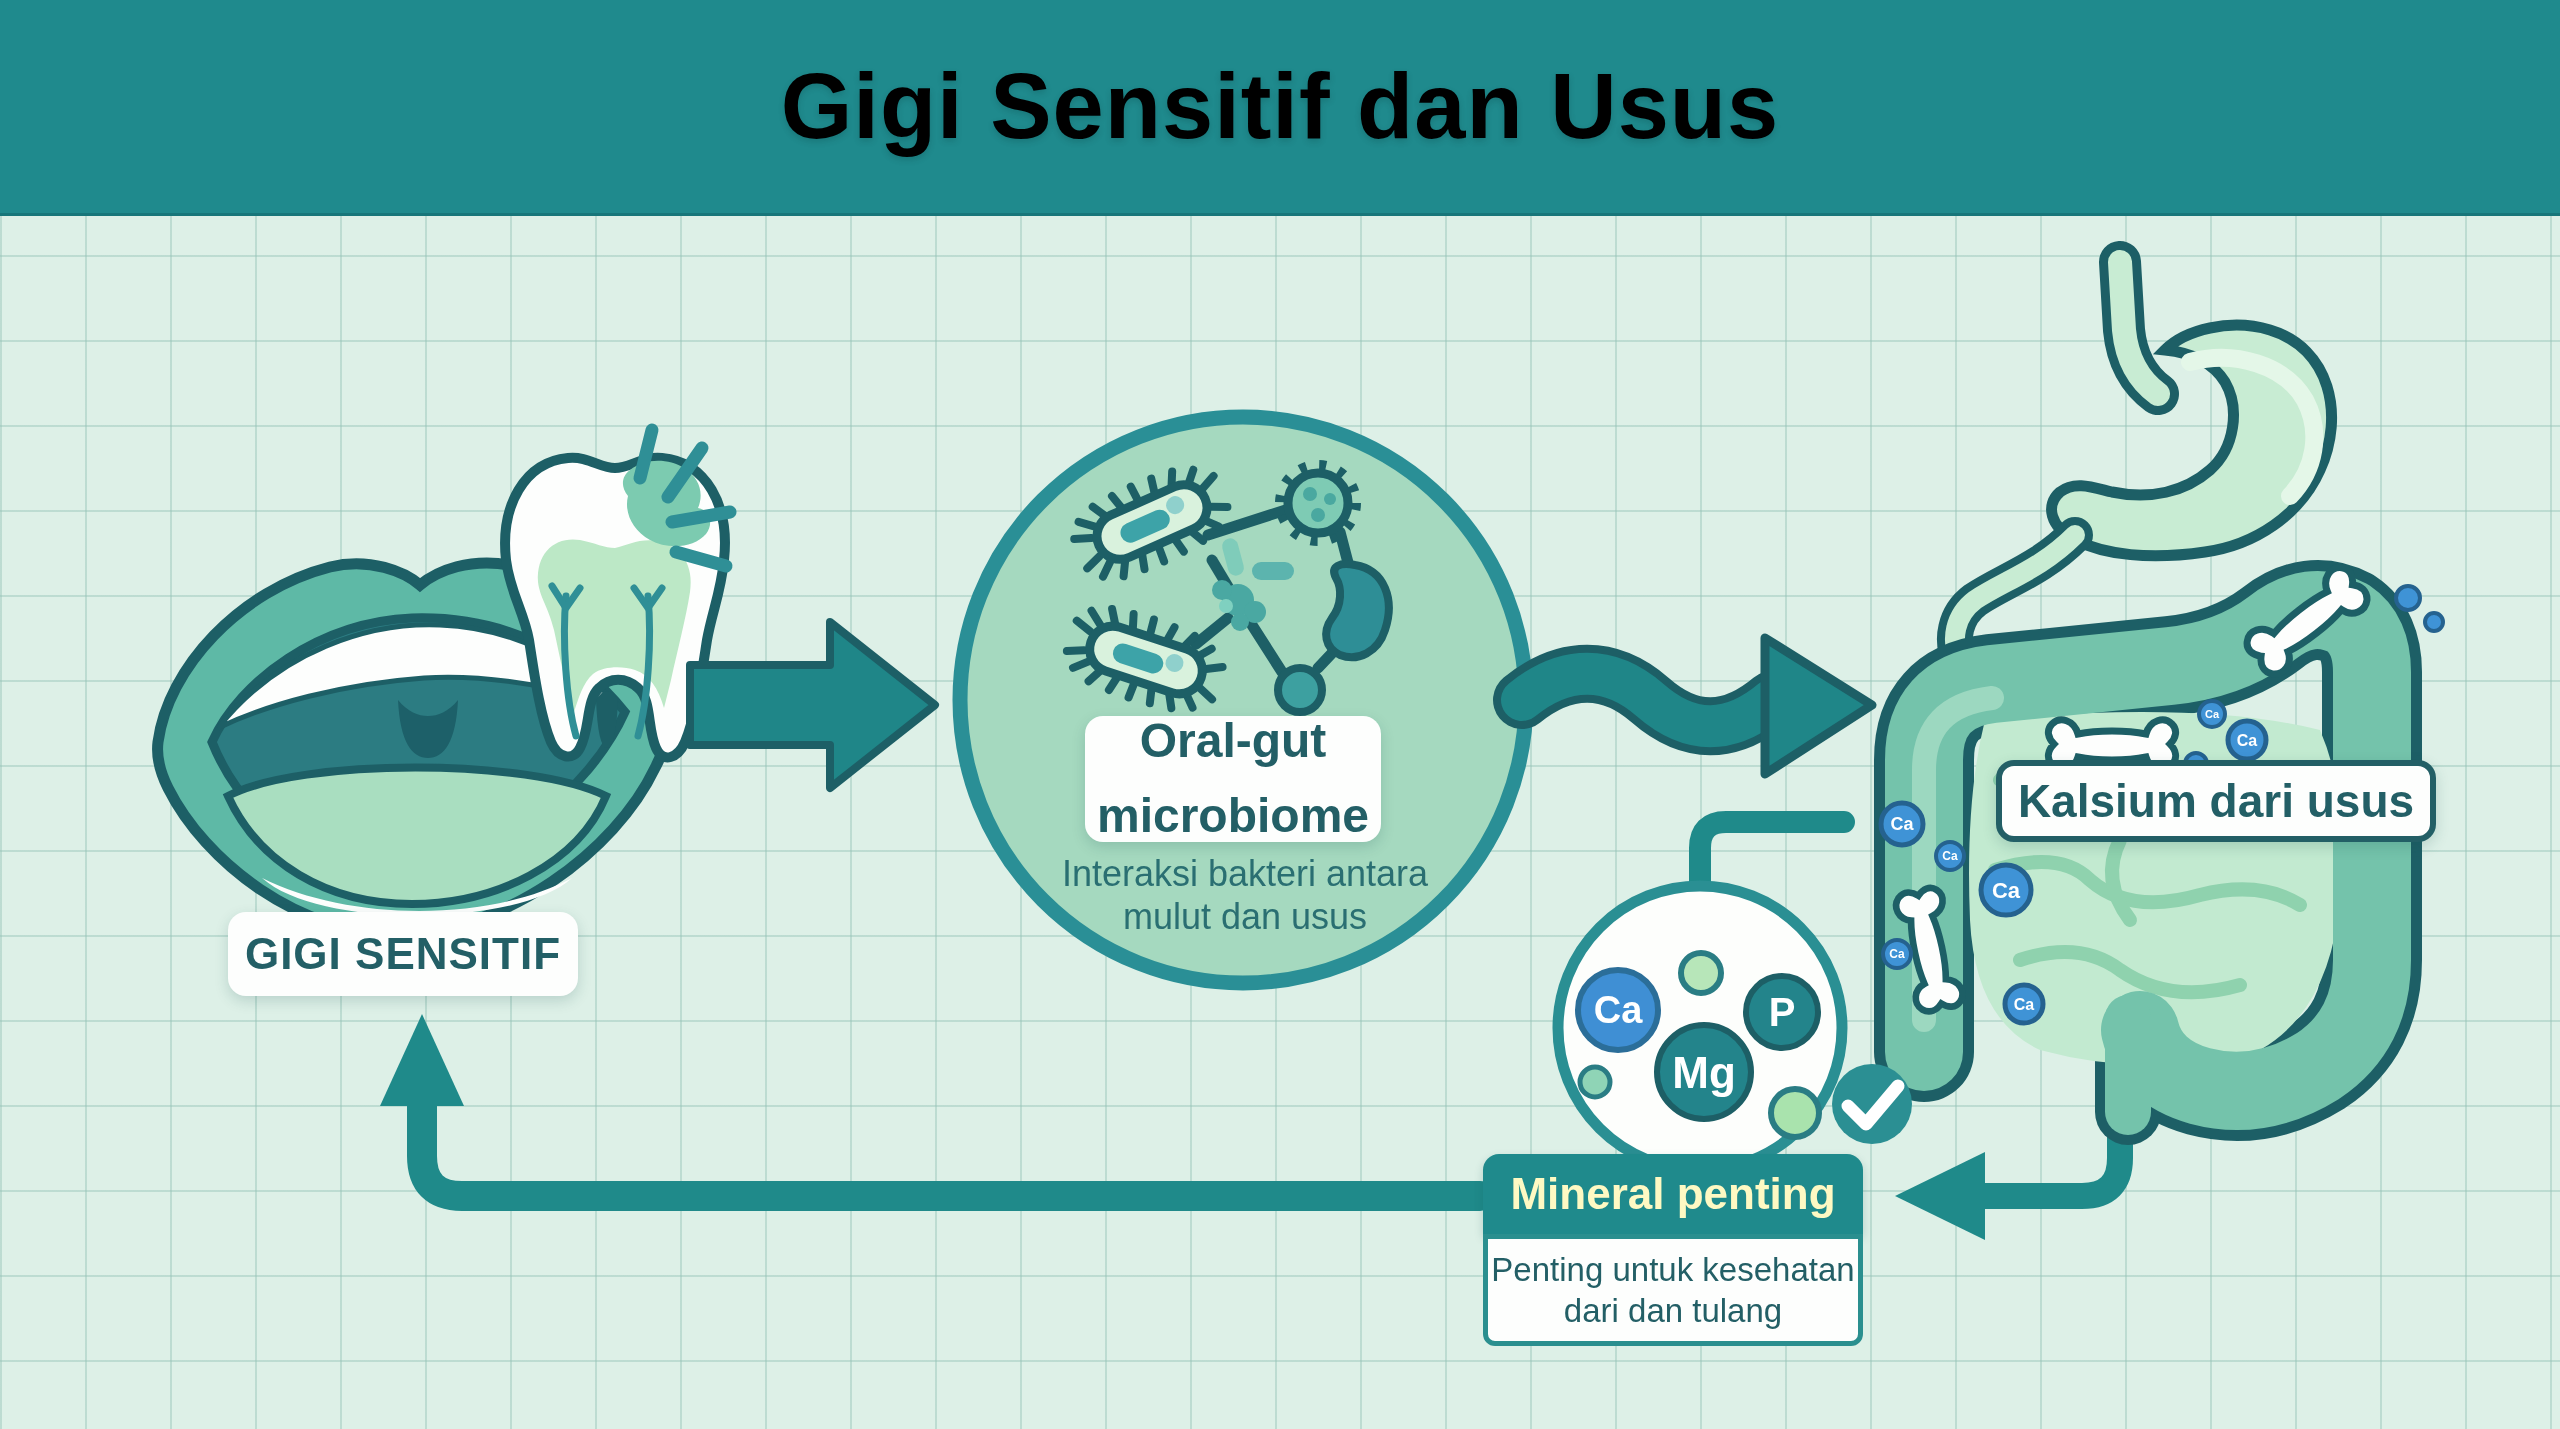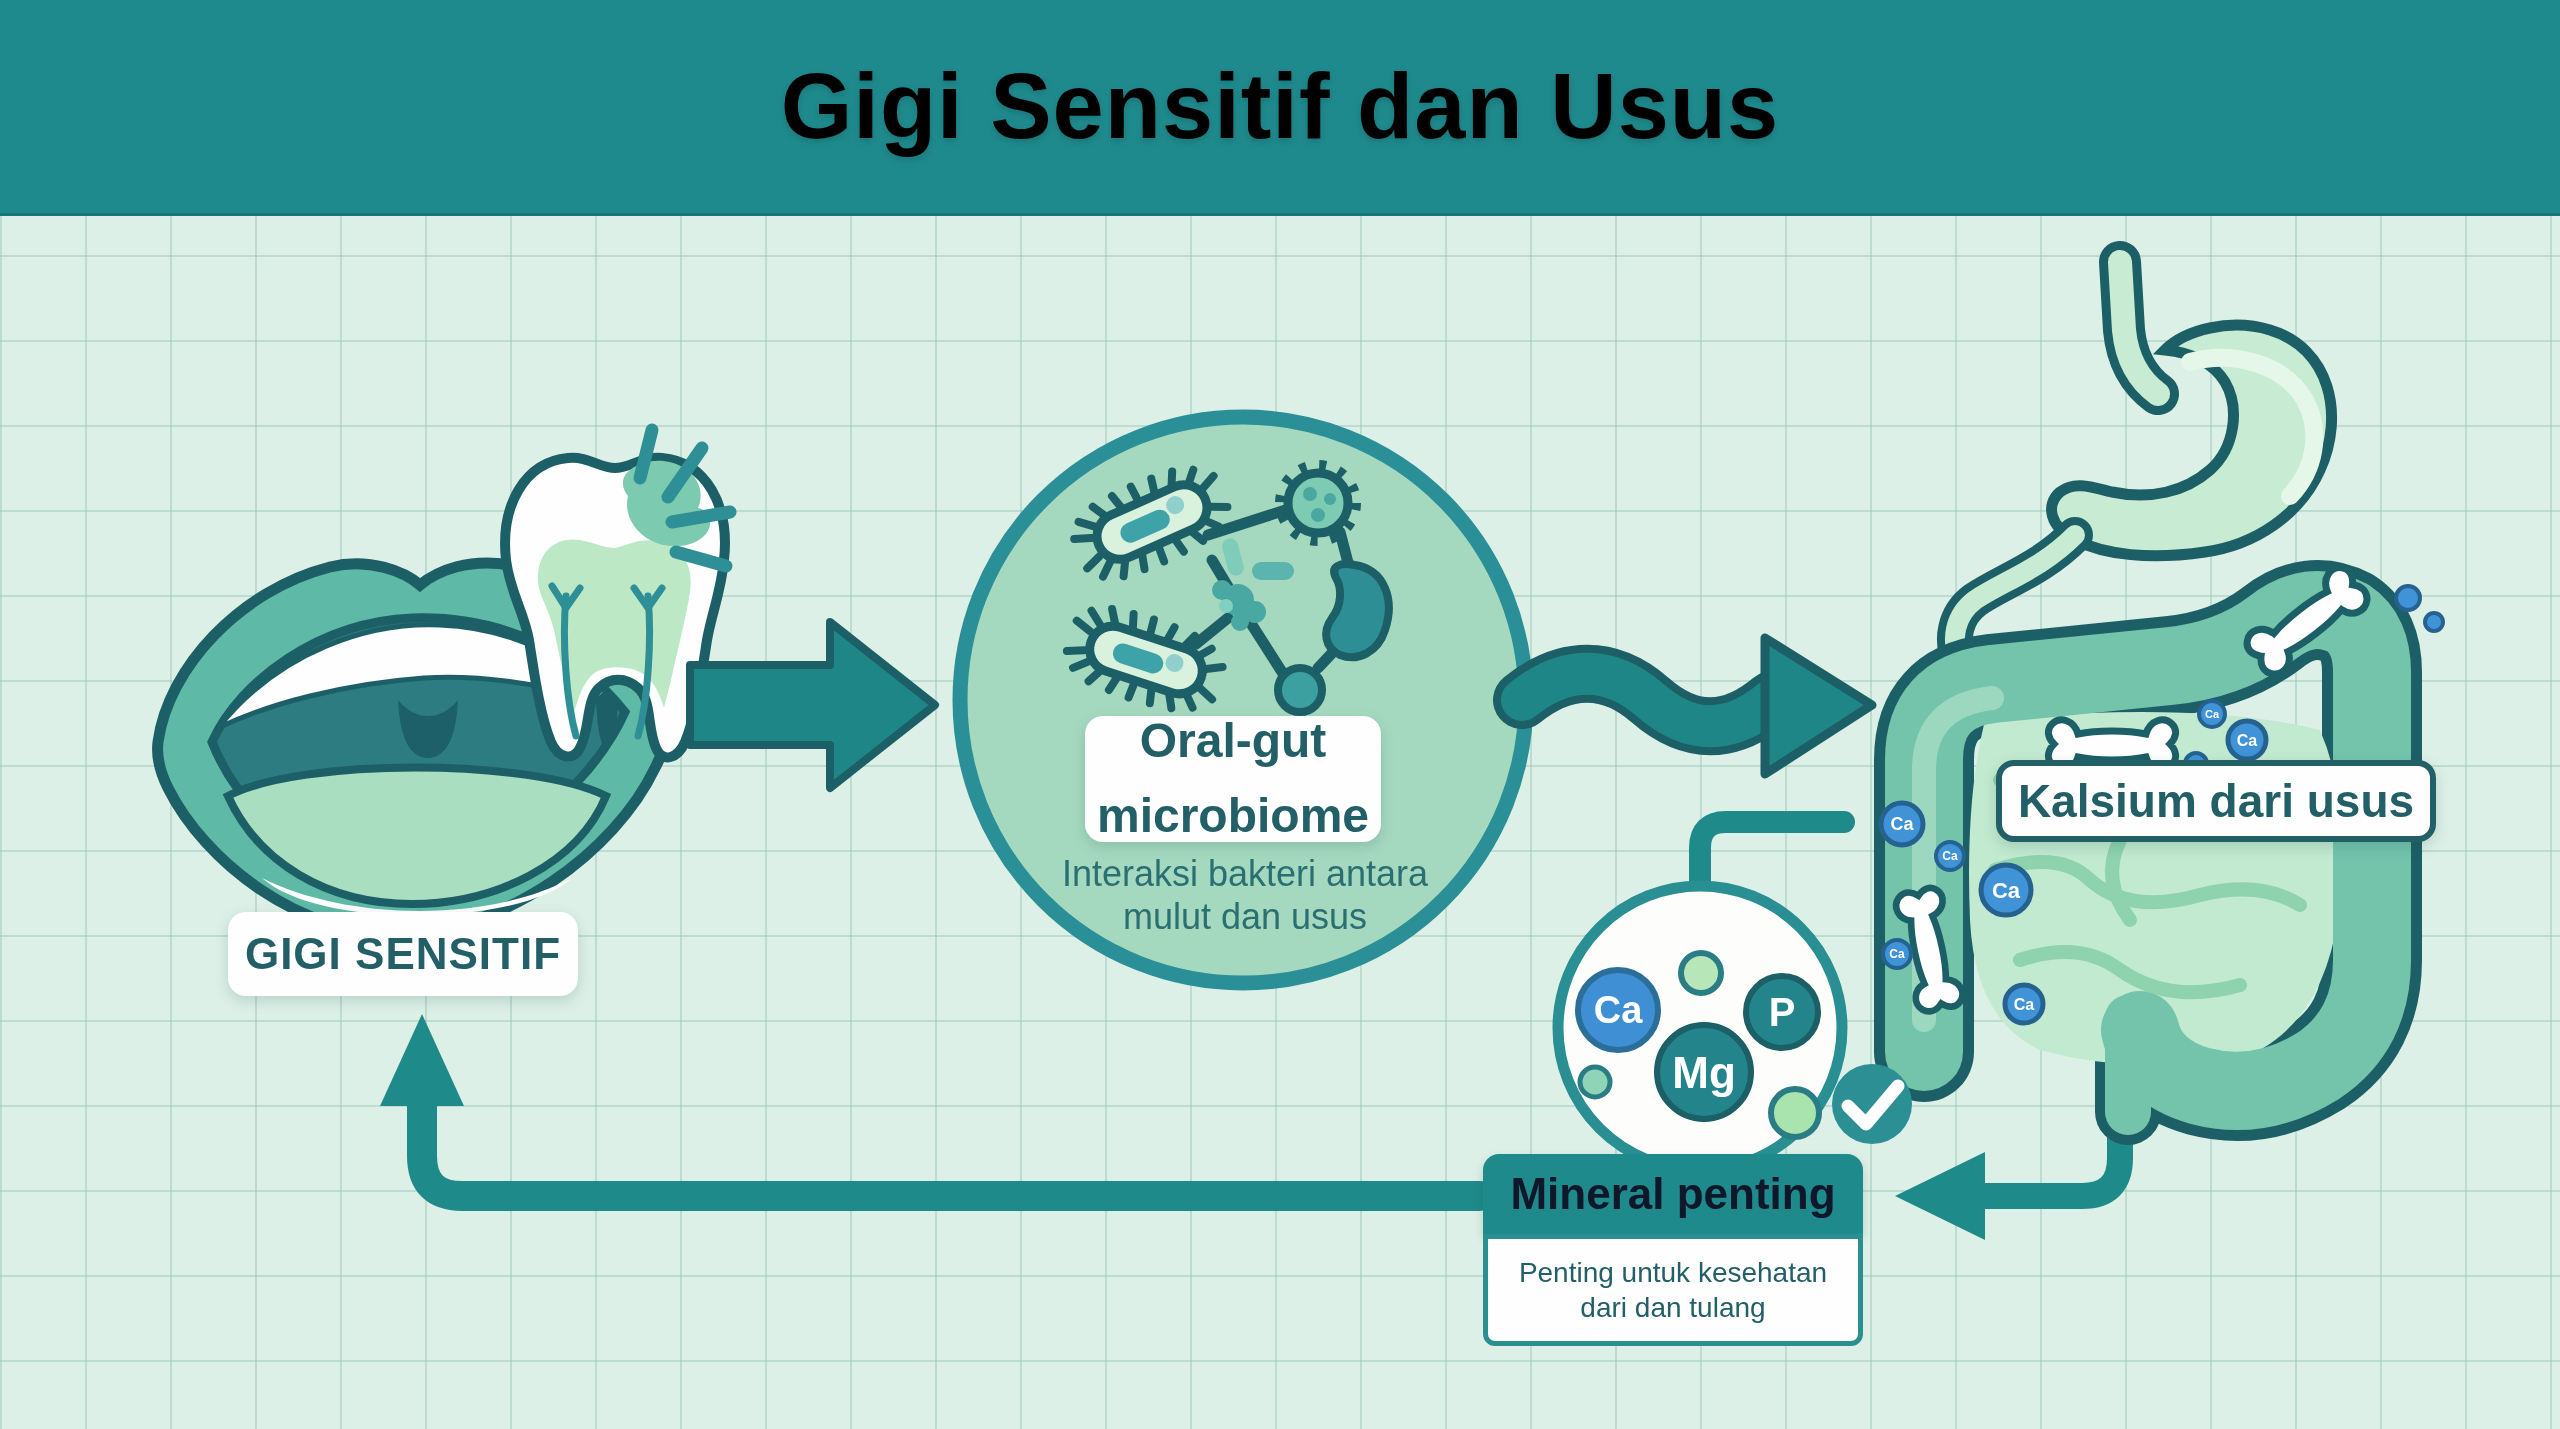--- a/index.html
+++ b/index.html
@@ -32,28 +32,28 @@
   .lbl-oralgut{left:1085px;top:716px;width:296px;height:126px;font-size:48px;line-height:1.06;flex-direction:column;gap:24px;}
   .lbl-kalsium{left:1996px;top:760px;width:440px;height:82px;font-size:46px;border:6px solid #235f66;box-sizing:border-box;}
   .subtitle{
     position:absolute;left:1015px;top:852px;width:460px;text-align:center;
     color:#2a6f72;font-size:36px;line-height:1.2;font-weight:normal;
   }
   .mineral-head{
     position:absolute;left:1483px;top:1154px;width:380px;height:80px;
     background:#1f8a8c;border-radius:16px 16px 0 0;
     display:flex;align-items:center;justify-content:center;
-    color:#0f172a;font-size:44px;font-weight:bold;
+    color:#fef9c3;font-size:44px;font-weight:bold;
     box-shadow:0 4px 10px rgba(20,80,80,.2);
   }
   .mineral-body{
     position:absolute;left:1483px;top:1234px;width:380px;height:112px;
     background:#fdfefd;border:5px solid #2a8f8f;border-radius:0 0 12px 12px;
     box-sizing:border-box;display:flex;align-items:center;justify-content:center;
-    flex-direction:column;color:#235f66;font-size:28px;line-height:1.25;text-align:center;
+    flex-direction:column;color:#235f66;font-size:33px;line-height:1.25;text-align:center;
   }
 </style>
 </head>
 <body>
 
 <div class="stage">
 
   <div class="header">
     <h1>Gigi Sensitif dan Usus</h1>
   </div>

